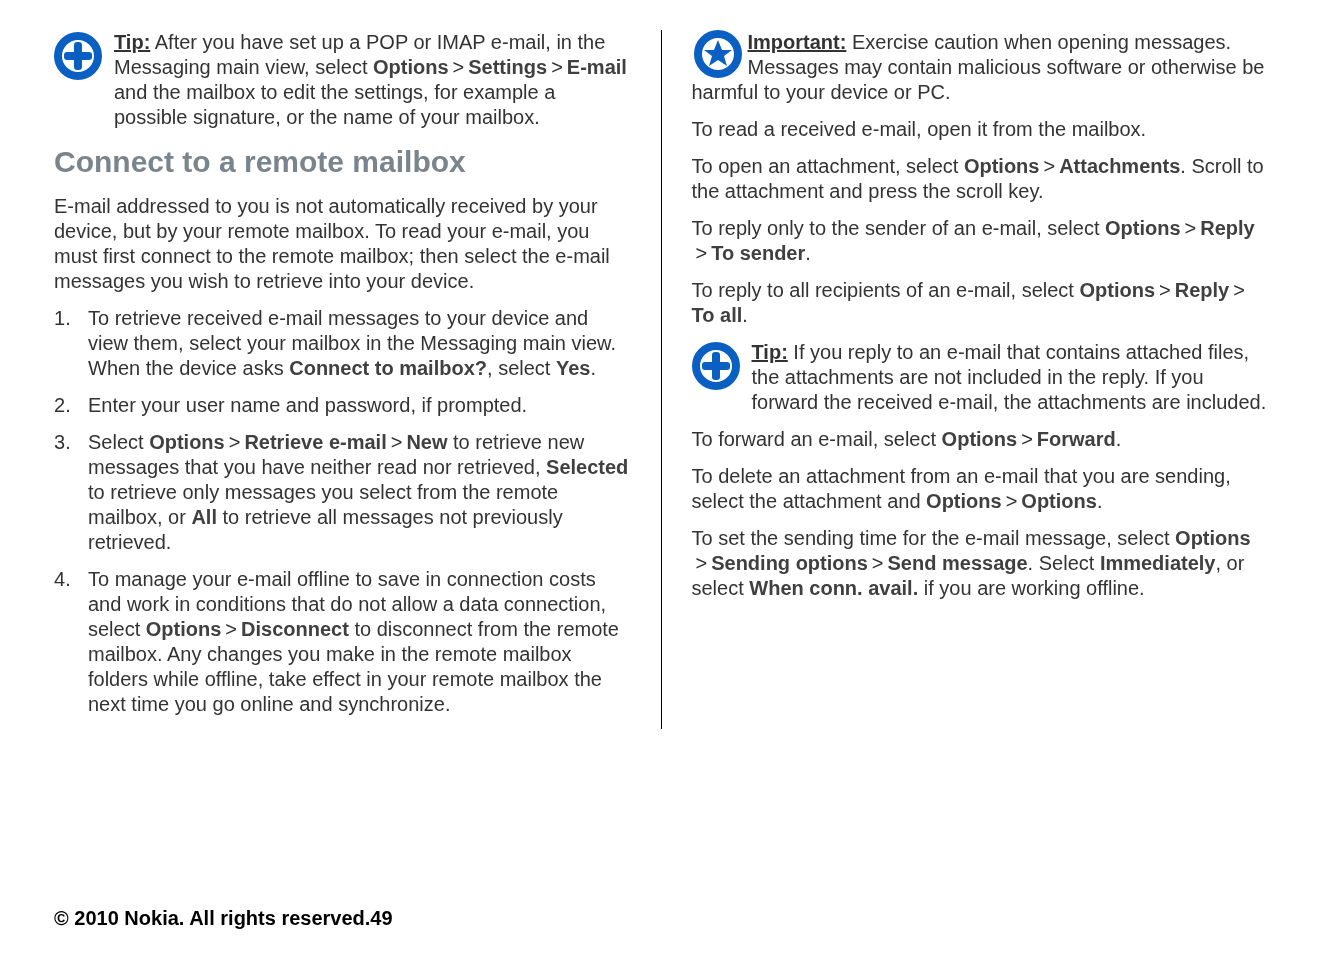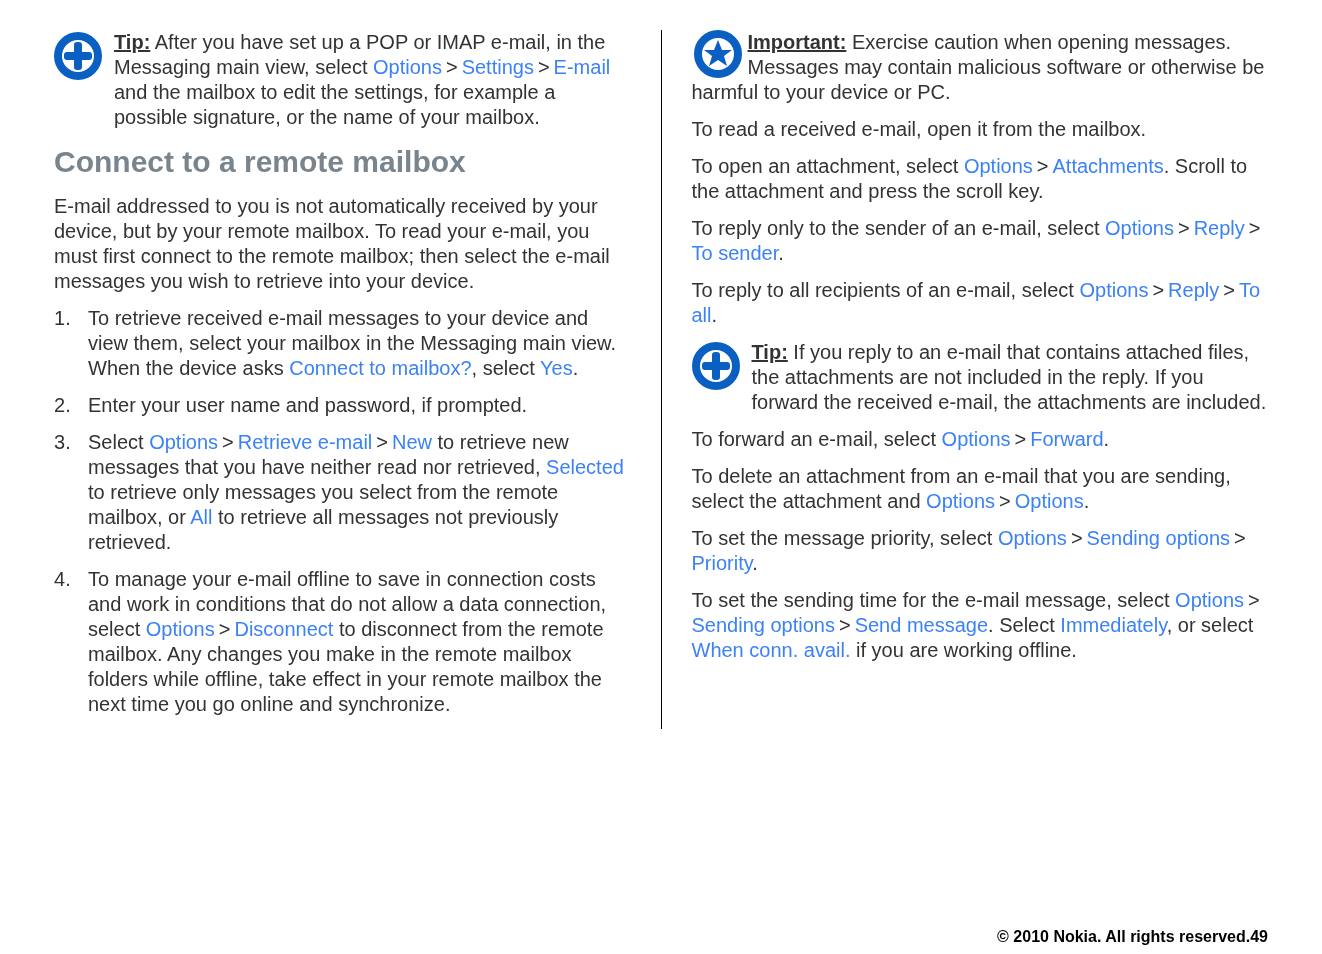--- a/index.html
+++ b/index.html
@@ -38,22 +38,22 @@
   }
   h2 {
     font-family: Verdana, Geneva, sans-serif;
     font-size: 30px;
     font-weight: bold;
     color: #7a848c;
     margin: 14px 0 14px 0;
     line-height: 1.2;
   }
   .uiword {
-    color: #3b82f6;
-    font-weight: normal;
+    color: #404040;
+    font-weight: bold;
   }
   .gt {
     display: inline-block;
     padding: 0 4px;
     font-weight: normal;
     color: #333;
   }
   .bold {
     font-weight: bold;
     text-decoration: underline;
@@ -101,24 +101,24 @@
   }
   .important .icon-star {
     float: left;
     margin-right: 4px;
     width: 52px;
   }
   .footer {
     position: absolute;
     left: 54px;
     right: 54px;
-    bottom: 8px;
+    bottom: 24px;
     display: flex;
-    justify-content: flex-end;
-    font-size: 16px;
+    justify-content: flex-start;
+    font-size: 20px;
     font-weight: bold;
     color: #000;
   }
 </style>
 </head>
 <body>
 
 <div class="page">
   <div class="cols">
 
@@ -198,23 +198,20 @@
 
       <p>
         <span>To forward an e-mail, select </span><span class="uiword">Options</span><span class="gt">&gt;</span><span class="uiword">Forward</span><span>.</span>
       </p>
 
 
       <p>
         <span>To delete an attachment from an e-mail that you are sending, select the attachment and </span><span class="uiword">Options</span><span class="gt">&gt;</span><span class="uiword">Options</span><span>.</span>
       </p>
 
-      <p>
-        <span>To set the message priority, select </span><span class="uiword">Options</span><span class="gt">&gt;</span><span class="uiword">Sending options</span><span class="gt">&gt;</span><span class="uiword">Priority</span><span>.</span>
-      </p>
 
       <p>
         <span>To set the sending time for the e-mail message, select </span><span class="uiword">Options</span><span class="gt">&gt;</span><span class="uiword">Sending options</span><span class="gt">&gt;</span><span class="uiword">Send message</span><span>. Select </span><span class="uiword">Immediately</span><span>, or select </span><span class="uiword">When conn. avail.</span><span> if you are working offline.</span>
       </p>
 
     </div>
   </div>
 
   <div class="footer">
     <div>© 2010 Nokia. All rights reserved.</div>

